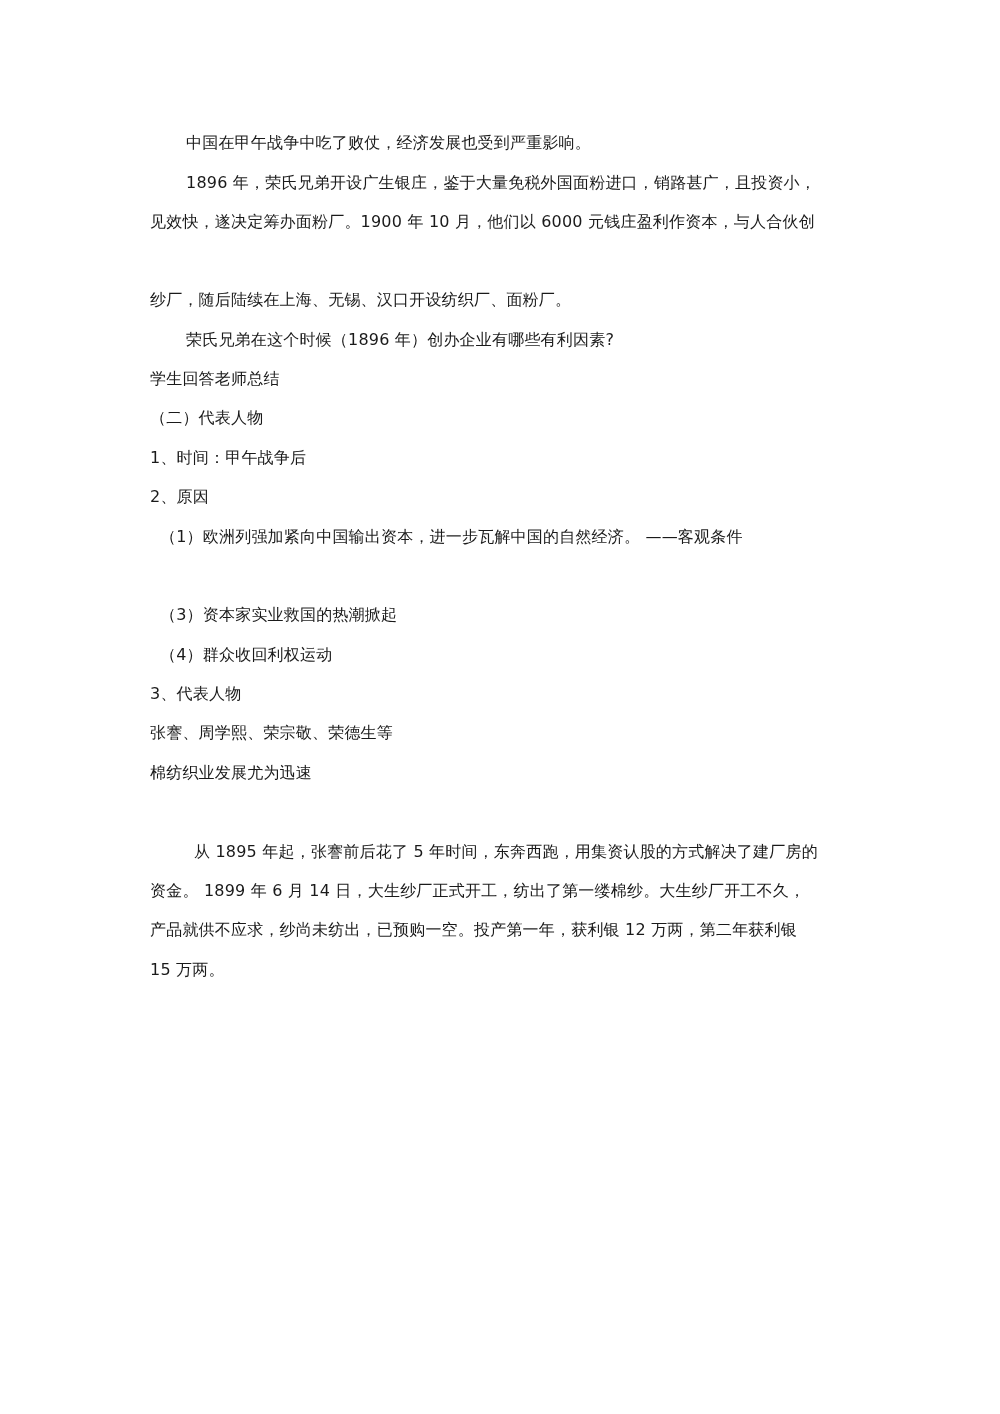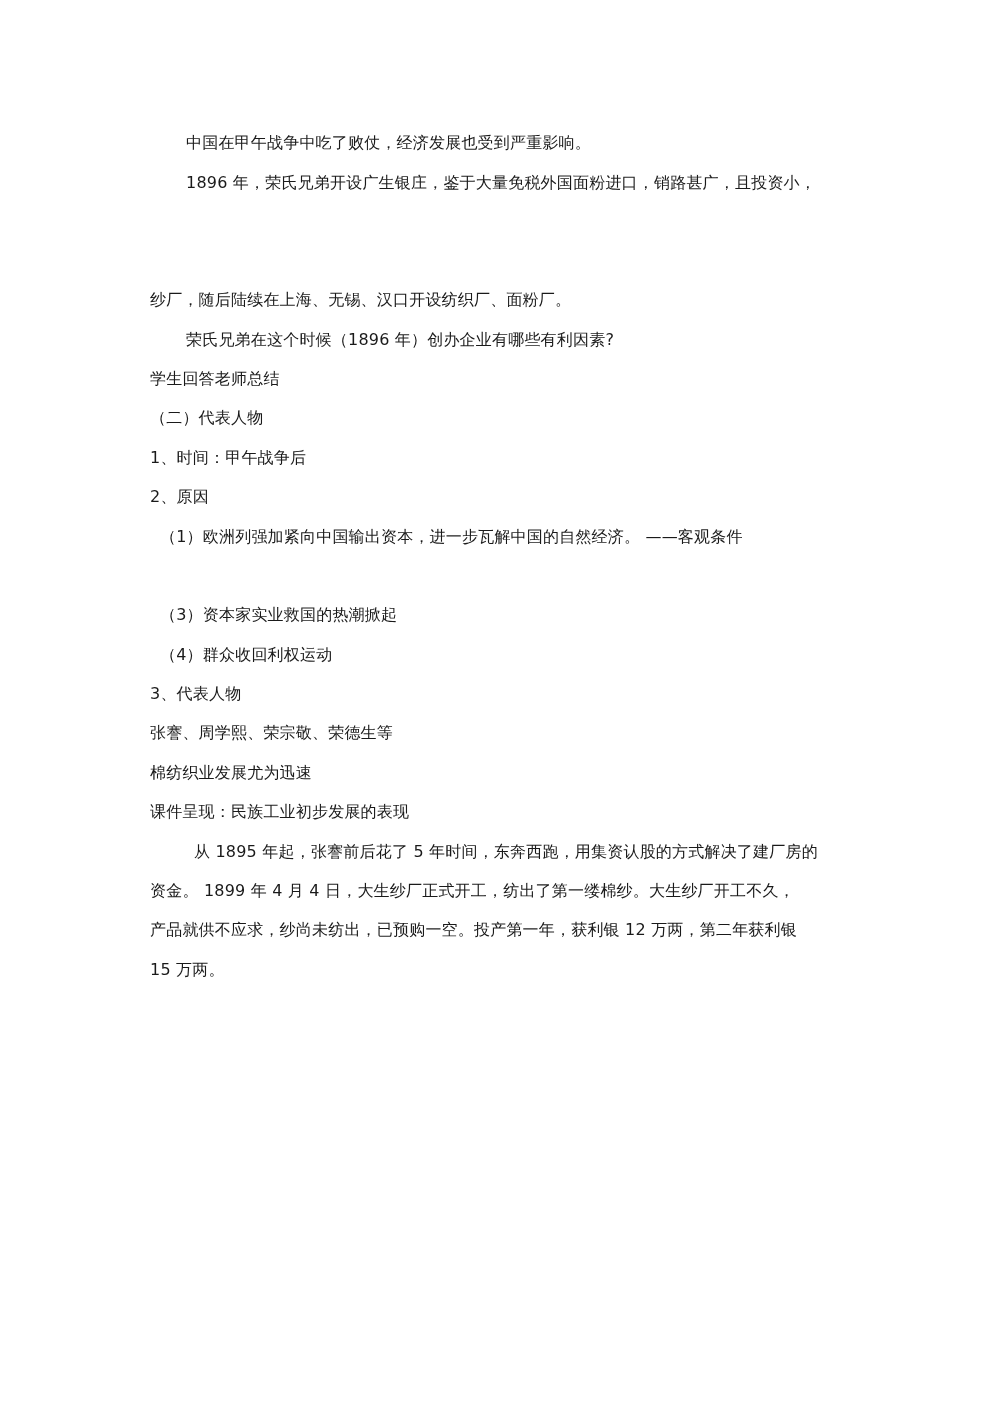--- a/index.html
+++ b/index.html
@@ -36,37 +36,37 @@
     .sub { left: 160px; }
     .sub2 { left: 150px; }
   </style>
 </head>
 <body>
 
 <div class="page">
   <div class="line indent" style="top:128px">中国在甲午战争中吃了败仗，经济发展也受到严重影响。</div>
 
   <div class="line indent" style="top:168px">1896 年，荣氏兄弟开设广生银庄，鉴于大量免税外国面粉进口，销路甚广，且投资小，</div>
+  <div class="line" style="top:207px">见效快，遂决定筹办面粉厂。1900 年 10 月，他们以 6000 元钱庄盈利作资本，与人合伙创</div>
   <div class="line" style="top:285px">纱厂，随后陆续在上海、无锡、汉口开设纺织厂、面粉厂。</div>
 
   <div class="line indent" style="top:325px">荣氏兄弟在这个时候（1896 年）创办企业有哪些有利因素?</div>
 
   <div class="line" style="top:364px">学生回答老师总结</div>
 
   <div class="line sub2" style="top:403px">（二）代表人物</div>
 
   <div class="line" style="top:443px">1、时间：甲午战争后</div>
   <div class="line" style="top:482px">2、原因</div>
 
   <div class="line sub" style="top:522px">（1）欧洲列强加紧向中国输出资本，进一步瓦解中国的自然经济。   ——客观条件</div>
   <div class="line sub" style="top:600px">（3）资本家实业救国的热潮掀起</div>
   <div class="line sub" style="top:640px">（4）群众收回利权运动</div>
 
   <div class="line" style="top:679px">3、代表人物</div>
   <div class="line" style="top:718px">张謇、周学熙、荣宗敬、荣德生等</div>
   <div class="line" style="top:758px">棉纺织业发展尤为迅速</div>
-  <div class="line" style="top:797px">课件呈现：民族工业初步发展的表现</div>
 
   <div class="line indent2" style="top:837px">从 1895 年起，张謇前后花了 5 年时间，东奔西跑，用集资认股的方式解决了建厂房的</div>
-  <div class="line" style="top:876px">资金。  1899 年 4 月 4 日，大生纱厂正式开工，纺出了第一缕棉纱。大生纱厂开工不久，</div>
+  <div class="line" style="top:876px">资金。  1899 年 6 月 14 日，大生纱厂正式开工，纺出了第一缕棉纱。大生纱厂开工不久，</div>
   <div class="line" style="top:915px">产品就供不应求，纱尚未纺出，已预购一空。投产第一年，获利银 12 万两，第二年获利银</div>
   <div class="line" style="top:955px">15 万两。</div>
 </div>
 
 </body></html>

